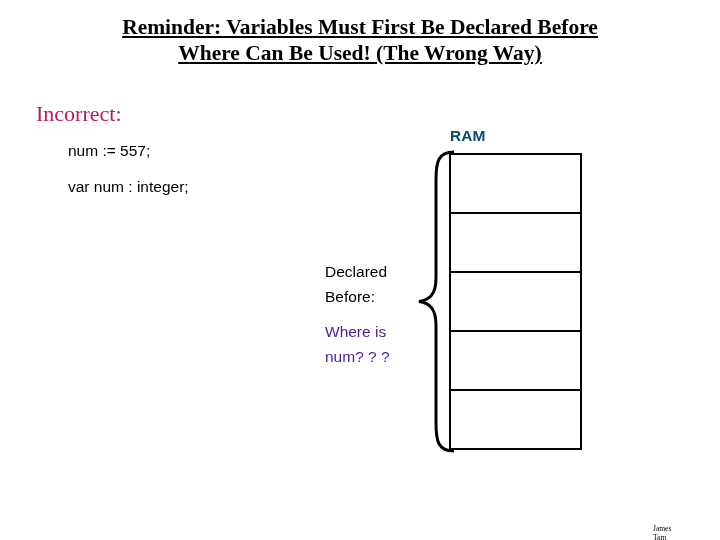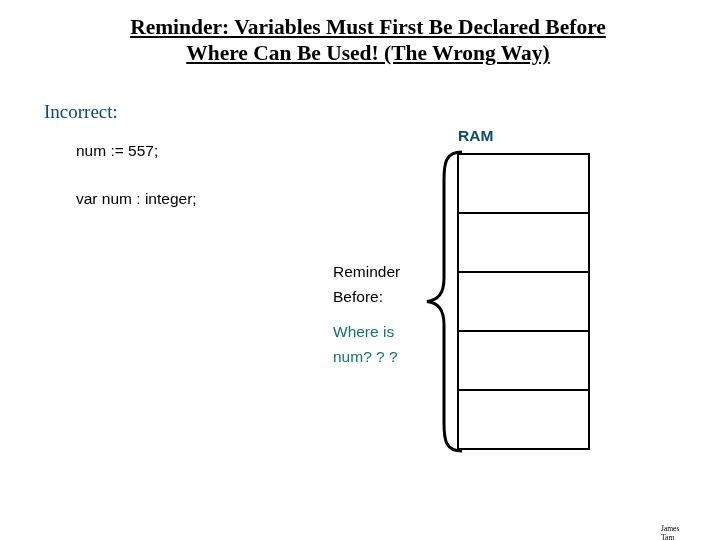--- a/index.html
+++ b/index.html
@@ -9,21 +9,21 @@
   body {
     width: 720px;
     height: 540px;
     background: #ffffff;
     font-family: "Liberation Serif", serif;
     position: relative;
     overflow: hidden;
   }
   .slide {
     position: absolute;
-    left: 8px; top: 0;
+    left: 0; top: 0;
     width: 640px;
     height: 540px;
   }
   .title {
     position: absolute;
     left: 26px;
     top: 14px;
     width: 668px;
     text-align: center;
     font-family: "Liberation Serif", serif;
@@ -33,39 +33,38 @@
     color: #000000;
   }
   .title span {
     text-decoration: underline;
   }
   .incorrect-label {
     position: absolute;
     left: 36px;
     top: 101px;
     font-family: "Liberation Serif", serif;
-    font-size: 19px;
-    color: #0c4a6e;
+    font-size: 22px;
+    color: #be185d;
   }
   .code-line1 {
     position: absolute;
     left: 68px;
     top: 142px;
     font-family: "Liberation Sans", sans-serif;
     font-size: 15.5px;
     color: #000000;
   }
   .code-line2 {
     position: absolute;
     left: 68px;
     top: 178px;
     font-family: "Liberation Sans", sans-serif;
     font-size: 15.5px;
     color: #000000;
-    margin-top: 12px;
   }
   .ram-label {
     position: absolute;
     left: 450px;
     top: 127px;
     font-family: "Liberation Sans", sans-serif;
     font-weight: bold;
     font-size: 15.5px;
     color: #0c4a6e;
   }
@@ -101,21 +100,21 @@
     line-height: 25px;
     color: #000000;
   }
   .where-is {
     position: absolute;
     left: 325px;
     top: 319px;
     font-family: "Liberation Sans", sans-serif;
     font-size: 15.5px;
     line-height: 25px;
-    color: #0f766e;
+    color: #4c1d95;
   }
   .footer {
     position: absolute;
     left: 653px;
     top: 524px;
     font-family: "Liberation Serif", serif;
     font-size: 7.5px;
     color: #000000;
   }
 </style>
@@ -143,21 +142,21 @@
     <div class="ram-div" style="top:234px;"></div>
   </div>
 
   <div class="brace">
     <svg width="40" height="303" viewBox="0 0 40 303" xmlns="http://www.w3.org/2000/svg">
       <path d="M38 2 C22 2, 20 12, 20 30 L20 128 C20 144, 14 150, 3 151.5 C14 153, 20 159, 20 175 L20 273 C20 291, 22 301, 38 301" fill="none" stroke="#000000" stroke-width="3"></path>
     </svg>
   </div>
 
   <div class="compile-error">
-    <span>Reminder</span><br>
+    <span>Declared</span><br>
     <span>Before:</span>
   </div>
 
   <div class="where-is">
     <span>Where is</span><br>
     <span>num? ? ?</span>
   </div>
 
   <div class="footer">James Tam</div>
 

